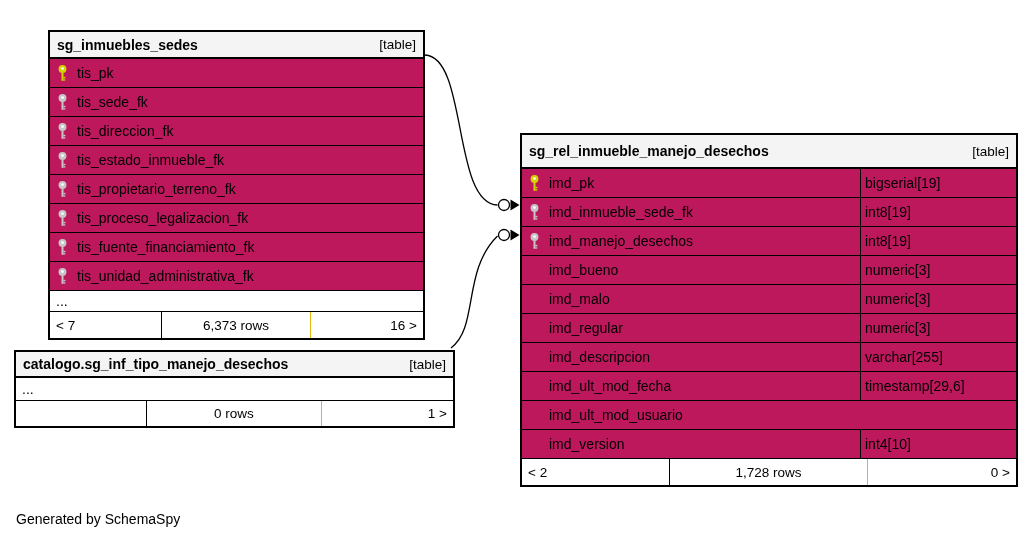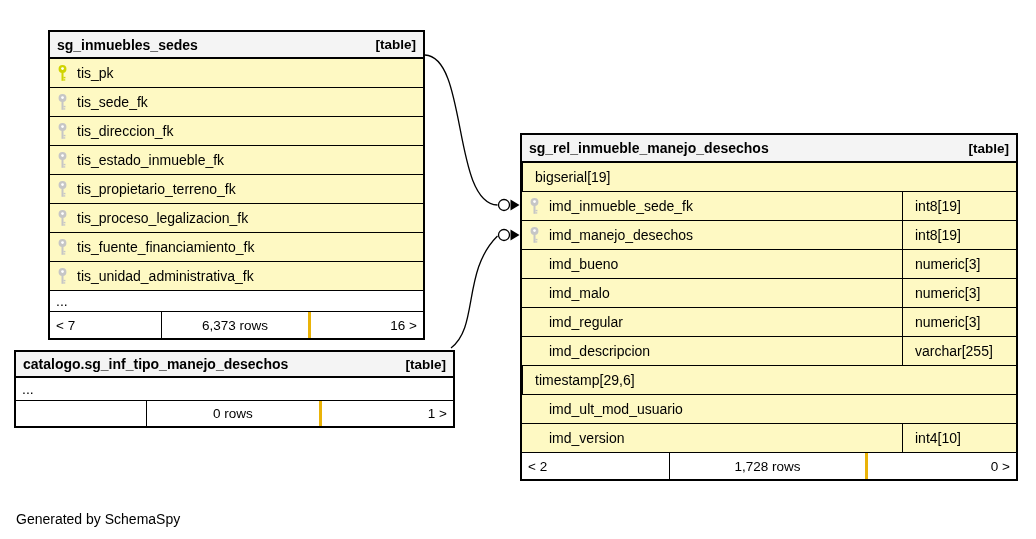--- a/index.html
+++ b/index.html
@@ -17,60 +17,60 @@
     box-sizing: border-box;
   }
   .tbl-header {
     display: flex; justify-content: space-between; align-items: center;
     background: #f4f4f4;
     border-bottom: 2px solid #000;
     padding: 0 7px;
     font-weight: bold; font-size: 14px;
     box-sizing: border-box;
   }
-  .badge { font-weight: bold; font-size: 13.5px; }
+  .badge { font-weight: normal; font-size: 13.5px; }
   .row {
     display: flex; align-items: stretch;
     border-bottom: 1px solid #000;
     height: 29px;
     box-sizing: border-box;
     font-size: 14px;
-    background: #fef9c3;
+    background: #be185d;
   }
   .name-cell { flex: 1; display: flex; align-items: center; padding-left: 7px; }
   .type-cell {
-    width: 114px; border-left: 1px solid #000;
-    display: flex; align-items: center; padding-left: 12px;
+    width: 156px; border-left: 1px solid #000;
+    display: flex; align-items: center; padding-left: 4px;
     box-sizing: border-box; font-size: 14px;
   }
   .keyicon { width: 11px; height: 18px; margin-right: 9px; flex: 0 0 11px; }
   .key-spacer { width: 20px; flex: 0 0 20px; }
   .pk { color: #d0d400; }
   .fk { color: #c6c6c6; }
   .ellipsis-row {
     display: flex; align-items: center;
     border-bottom: 1px solid #000;
     padding-left: 6px;
     font-size: 14px;
     box-sizing: border-box;
   }
   .tfoot { display: flex; font-size: 13.5px; }
   .tfoot .cell { display: flex; align-items: center; box-sizing: border-box; }
   .tfoot .l { width: 30%; padding-left: 6px; border-right: 1px solid #000; }
-  .tfoot .c { width: 40%; justify-content: center; border-right: 3px solid #eab308; }
+  .tfoot .c { width: 40%; justify-content: center; border-right: 1px solid #eab308; }
   .tfoot .r { width: 30%; justify-content: flex-end; padding-right: 6px; }
 
   
   #tbl-sedes { left: 48px; top: 12px; width: 377px; margin-top: 18px; }
   #tbl-sedes .tbl-header { height: 27px; }
   #tbl-sedes .ellipsis-row { height: 21px; }
   #tbl-sedes .tfoot { height: 26px; }
 
   #tbl-rel { left: 520px; top: 133px; width: 498px; }
-  #tbl-rel .tbl-header { height: 28px; gap: 6px; }
+  #tbl-rel .tbl-header { height: 34px; gap: 6px; }
   #tbl-rel .tfoot { height: 26px; }
 
   #tbl-catalogo { left: 14px; top: 350px; width: 441px; }
   #tbl-catalogo .tbl-header { height: 26px; }
   #tbl-catalogo .ellipsis-row { height: 23px; }
   #tbl-catalogo .tfoot { height: 25px; }
 
   #connector-layer {
     position: absolute; left: 0; top: 0;
     width: 1036px; height: 539px;
@@ -207,20 +207,30 @@
     <div class="cell r">16 &gt;</div>
   </div>
 </div>
 
 <div class="tbl" id="tbl-rel">
   <div class="tbl-header">
     <span>sg_rel_inmueble_manejo_desechos</span>
     <span class="badge">[table]</span>
   </div>
   <div class="row">
+    <div class="name-cell">
+      <svg class="keyicon pk" viewBox="0 0 12 18">
+          <circle cx="6" cy="4.6" r="4.3" fill="currentColor"></circle>
+          <circle cx="6" cy="4.2" r="1.5" fill="#fff"></circle>
+          <rect x="4.9" y="8.3" width="2.2" height="9.2" fill="currentColor"></rect>
+          <rect x="7" y="13.2" width="2.2" height="1.6" fill="currentColor"></rect>
+          <rect x="7" y="15.8" width="2" height="1.5" fill="currentColor"></rect>
+        </svg>
+      <span>imd_pk</span>
+    </div>
     <div class="type-cell">bigserial[19]</div>
   </div>
   <div class="row">
     <div class="name-cell">
       <svg class="keyicon fk" viewBox="0 0 12 18">
           <circle cx="6" cy="4.6" r="4.3" fill="currentColor"></circle>
           <circle cx="6" cy="4.2" r="1.5" fill="#fff"></circle>
           <rect x="4.9" y="8.3" width="2.2" height="9.2" fill="currentColor"></rect>
           <rect x="7" y="13.2" width="2.2" height="1.6" fill="currentColor"></rect>
           <rect x="7" y="15.8" width="2" height="1.5" fill="currentColor"></rect>
@@ -264,20 +274,24 @@
     <div class="type-cell">numeric[3]</div>
   </div>
   <div class="row">
     <div class="name-cell">
       <span class="key-spacer"></span>
       <span>imd_descripcion</span>
     </div>
     <div class="type-cell">varchar[255]</div>
   </div>
   <div class="row">
+    <div class="name-cell">
+      <span class="key-spacer"></span>
+      <span>imd_ult_mod_fecha</span>
+    </div>
     <div class="type-cell">timestamp[29,6]</div>
   </div>
   <div class="row">
     <div class="name-cell">
       <span class="key-spacer"></span>
       <span>imd_ult_mod_usuario</span>
     </div>
   </div>
   <div class="row">
     <div class="name-cell">

